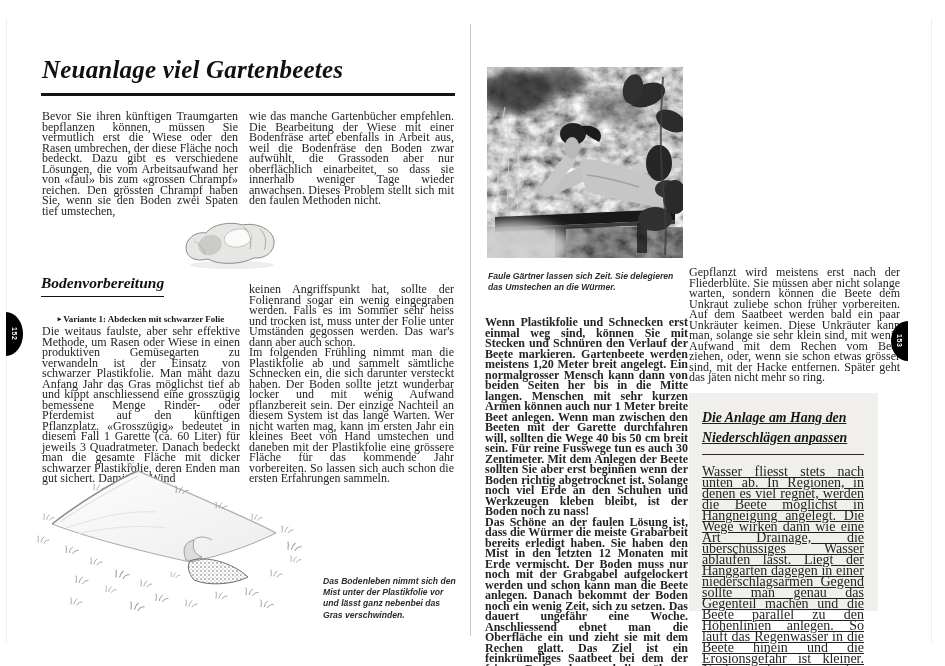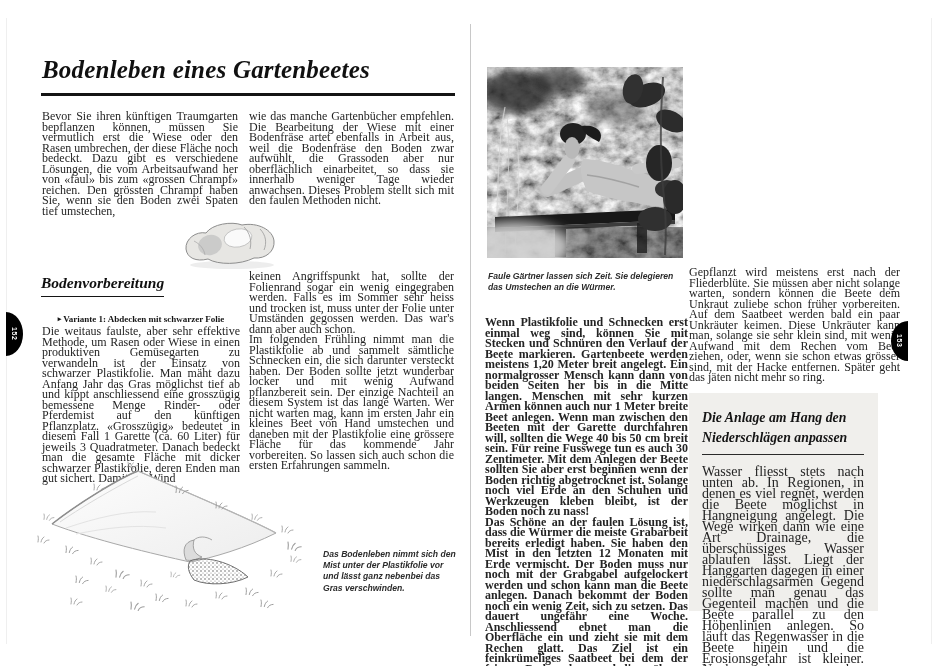--- a/index.html
+++ b/index.html
@@ -30,21 +30,21 @@
   .variant-line{font-size:9px;line-height:11px;font-weight:700;color:#161616;text-align:center;}
   .variant-line .tri{font-size:7px;vertical-align:1px;margin-right:2px;}
 
   .caption{
     font-family:"Liberation Sans",sans-serif;font-style:italic;font-weight:700;
     font-size:8.6px;line-height:11.2px;color:var(--caption,#2b2b2b);
   }
 
   .gray-box{
     background:var(--box-bg,#f0efec);
-    padding:15px 14px 0 13px;box-sizing:border-box;
+    padding:15px 14px 0 13px;box-sizing:border-box;text-decoration:underline;
   }
   .box-heading{
     font-style:italic;font-weight:700;font-size:13.8px;line-height:19.5px;color:#141414;
     width:fit-content;padding-bottom:7px;border-bottom:1px solid #2a2a2a;margin-bottom:11px;
   }
   .box-body{font-size:14px;line-height:11px;text-align:justify;color:#242424;}
 
   .page-tab{
     background:var(--tab-bg,#000);color:var(--tab-text,#fff);
     display:flex;align-items:center;justify-content:center;
@@ -60,21 +60,21 @@
 <body>
 
 <div class="spread">
 
   <div class="page-edge" style="left:6px;"></div>
   <div class="page-edge" style="left:931px;"></div>
   <div class="spine"></div>
 
   <div class="abs" style="left:0;top:0;width:471px;height:666px;">
 
-    <div class="abs page-title" style="left:42px;top:56px;">Bodenleben eines Gartenbeetes</div>
+    <div class="abs page-title" style="left:42px;top:56px;">Neuanlage viel Gartenbeetes</div>
     <div class="abs title-rule" style="left:41px;top:93px;width:414px;"></div>
 
     <div class="abs body-text" style="left:42px;top:111px;width:196px;">Bevor Sie ihren künftigen Traumgarten bepflanzen können, müssen Sie vermutlich erst die Wiese oder den Rasen umbrechen, der diese Fläche noch bedeckt. Dazu gibt es verschiedene Lösungen, die vom Arbeitsaufwand her von «faul» bis zum «grossen Chrampf» reichen. Den grössten Chrampf haben Sie, wenn sie den Boden zwei Spaten tief umstechen,</div>
     <div class="abs body-text" style="left:249px;top:111px;width:205px;">wie das manche Gartenbücher empfehlen. Die Bearbeitung der Wiese mit einer Bodenfräse artet ebenfalls in Arbeit aus, weil die Bodenfräse den Boden zwar aufwühlt, die Grassoden aber nur oberflächlich einarbeitet, so dass sie innerhalb weniger Tage wieder anwachsen. Dieses Problem stellt sich mit den faulen Methoden nicht.</div>
 
     <svg class="abs" style="left:180px;top:217px;" width="100" height="55" viewBox="0 0 100 55">
       <ellipse cx="52" cy="48" rx="42" ry="4" fill="#ededed"></ellipse>
       <path d="M6,32 C5,22 16,14 26,16 C32,7 52,4 62,8 C78,5 93,13 94,24 C95,34 86,42 74,41 C60,48 38,48 28,42 C16,45 7,41 6,32 Z" fill="#e7e6e3" stroke="#8d8d8d" stroke-width="1"></path>
       <ellipse cx="30" cy="28" rx="12" ry="10" fill="#c2c2c2" opacity="0.75" transform="rotate(-15 30 28)"></ellipse>
       <ellipse cx="58" cy="21" rx="14" ry="9" fill="#fafafa" stroke="#ababab" stroke-width="0.6" transform="rotate(-10 58 21)"></ellipse>
@@ -84,21 +84,21 @@
     </svg>
 
     <div class="abs section-heading" style="left:41px;top:274px;">Bodenvorbereitung</div>
 
     <div class="abs variant-line" style="left:42px;top:314px;width:198px;">
       <span class="tri">▸</span><b>Variante 1: Abdecken mit schwarzer Folie</b>
     </div>
 
     <div class="abs body-text" style="left:42px;top:326px;width:198px;">Die weitaus faulste, aber sehr effektive Methode, um Rasen oder Wiese in einen produktiven Gemüsegarten zu verwandeln ist der Einsatz von schwarzer Plastikfolie. Man mäht dazu Anfang Jahr das Gras möglichst tief ab und kippt anschliessend eine grosszügig bemessene Menge Rinder- oder Pferdemist auf den künftigen Pflanzplatz. «Grosszügig» bedeutet in diesem Fall 1 Garette (ca. 60 Liter) für jeweils 3 Quadratmeter. Danach bedeckt man die gesamte Fläche mit dicker schwarzer Plastikfolie, deren Enden man gut sichert. Damit der Wind</div>
 
-    <div class="abs body-text" style="left:249px;top:271px;width:205px;">
+    <div class="abs body-text" style="left:249px;top:284px;width:205px;">
       <p>keinen Angriffspunkt hat, sollte der Folienrand sogar ein wenig eingegraben werden. Falls es im Sommer sehr heiss und trocken ist, muss unter der Folie unter Umständen gegossen werden. Das war's dann aber auch schon.</p>
       <p>Im folgenden Frühling nimmt man die Plastikfolie ab und sammelt sämtliche Schnecken ein, die sich darunter versteckt haben. Der Boden sollte jetzt wunderbar locker und mit wenig Aufwand pflanzbereit sein. Der einzige Nachteil an diesem System ist das lange Warten. Wer nicht warten mag, kann im ersten Jahr ein kleines Beet von Hand umstechen und daneben mit der Plastikfolie eine grössere Fläche für das kommende Jahr vorbereiten. So lassen sich auch schon die ersten Erfahrungen sammeln.</p>
     </div>
 
     <svg class="abs" style="left:36px;top:458px;" width="280" height="160" viewBox="0 0 280 160">
       <defs>
         <linearGradient id="g1" x1="0" y1="0" x2="1" y2="1">
           <stop offset="0" stop-color="#fdfdfd"></stop>
             <stop offset="1" stop-color="#ededed"></stop>
         </linearGradient>
@@ -138,21 +138,21 @@
       <use href="#tuft" transform="translate(180,134)"></use>
       <use href="#tuft" transform="translate(210,130) scale(1.1)"></use>
       <use href="#tuft" transform="translate(235,112)"></use>
       <use href="#tuft" transform="translate(255,98) scale(0.9)"></use>
       <use href="#tuft" transform="translate(40,118) scale(1.1)"></use>
       <use href="#tuft" transform="translate(135,114) scale(0.8)"></use>
       <use href="#tuft" transform="translate(225,142) scale(1.1)"></use>
       <use href="#tuft" transform="translate(35,140)"></use>
     </svg>
 
-    <div class="abs caption" style="left:323px;top:549px;width:134px;">Das Bodenleben nimmt sich den Mist unter der Plastikfolie vor und lässt ganz nebenbei das Gras verschwinden.</div>
+    <div class="abs caption" style="left:323px;top:576px;width:134px;">Das Bodenleben nimmt sich den Mist unter der Plastikfolie vor und lässt ganz nebenbei das Gras verschwinden.</div>
 
     <div class="abs page-tab tab-left" style="left:6px;top:312px;width:17px;height:44px;">
       <span>152</span>
     </div>
   </div>
 
   <div class="abs" style="left:448px;top:0;width:474px;height:574px;">
 
     <svg class="abs" style="left:39px;top:67px;" width="196" height="191" viewBox="0 0 196 191">
       <defs>

